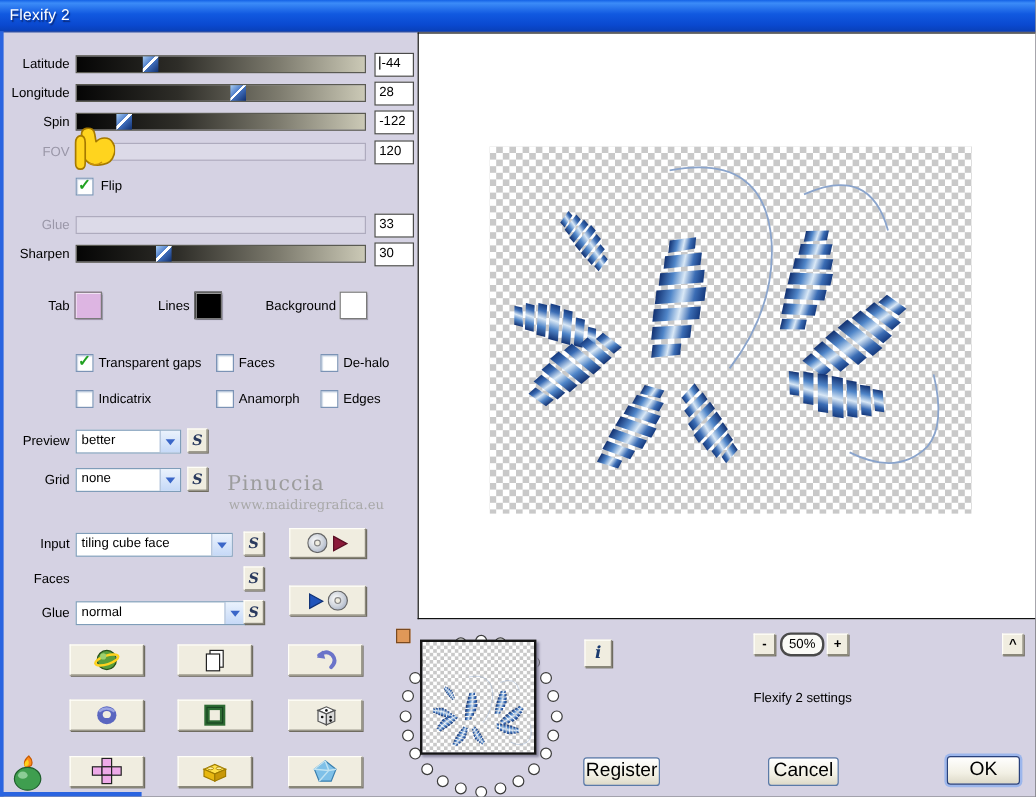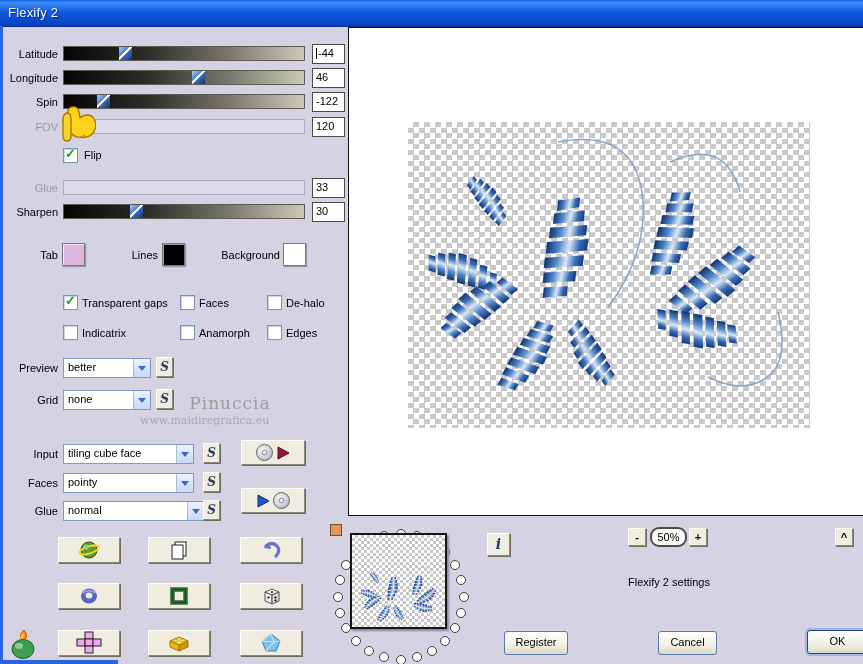--- a/index.html
+++ b/index.html
@@ -48,35 +48,35 @@
     border-top:5px solid #3a66c8;}
   
   .bge{background:#f0ede0;border:1px solid #8a877a;border-top-color:#fffef8;border-left-color:#fffef8;
     box-shadow:1px 1px 0 #6f6c60;}
   .sbtn{position:absolute;width:17px;height:20px;text-align:center;line-height:19px;
     font-family:"DejaVu Serif",serif;font-style:italic;font-weight:bold;font-size:12px;color:#2a3a5e;box-sizing:border-box;}
   .gridbtn{position:absolute;width:62px;height:26px;display:flex;align-items:center;justify-content:center;box-sizing:border-box;}
   .cdbtn{position:absolute;width:64px;height:25px;display:flex;align-items:center;justify-content:center;gap:3px;box-sizing:border-box;}
   
   .xpbtn{position:absolute;height:22px;border:1px solid #5a7aa8;border-radius:3px;
-    background:linear-gradient(#ffffff,#f2f0e4 60%,#ddd9c8);text-align:center;line-height:21px;font-size:11px;margin-left:18px;}
+    background:linear-gradient(#ffffff,#f2f0e4 60%,#ddd9c8);text-align:center;line-height:21px;font-size:16px;}
   .xpbtn.focus{border:1px solid #29427c;box-shadow:0 0 0 2px #9cb6ec;}
   .smallbtn{position:absolute;width:18px;height:18px;text-align:center;line-height:16px;
     font-weight:bold;box-sizing:border-box;}
   .zoombox{position:absolute;width:37px;height:20px;border:2px solid #4a4a4a;border-radius:9px;
     background:#fbfbf7;text-align:center;line-height:17px;box-sizing:border-box;}
   
   .dot{position:absolute;width:8px;height:8px;border-radius:50%;background:#fff;border:1.5px solid #3c3c3c;}
   .thumbnail{position:absolute;left:350px;top:533px;width:93px;height:92px;border:2px solid #151515;
     background:conic-gradient(#c9c9c9 0 25%,#fff 0 50%,#c9c9c9 0 75%,#fff 0);background-size:6px 6px;
     box-shadow:2px 2px 2px #8a87a0;z-index:5;}
   .minisq{position:absolute;left:330px;top:524px;width:10px;height:10px;background:#e09858;border:1px solid #7a4a20;}
   .watermark1{position:absolute;left:150px;top:393px;width:160px;text-align:center;
     font-family:"DejaVu Serif",serif;font-size:17px;color:#9c9c9c;letter-spacing:1px;}
-  .watermark2{position:absolute;left:140px;top:414px;width:180px;text-align:left;
+  .watermark2{position:absolute;left:140px;top:414px;width:180px;text-align:right;
     font-family:"DejaVu Serif",serif;font-size:11px;color:#a8a8a8;}
   .stext{position:absolute;left:628px;top:576px;}
   .handcur{position:absolute;left:58px;top:96px;z-index:60;}
   .logo{position:absolute;left:7px;top:627px;}
   .ibtn{position:absolute;left:487px;top:533px;width:23px;height:23px;text-align:center;line-height:21px;
     font-family:"DejaVu Serif",serif;font-weight:bold;font-style:italic;font-size:14px;color:#1a3a6e;box-sizing:border-box;}
 </style>
 </head>
 <body>
 
@@ -142,21 +142,21 @@
   <span class="slabel" style="left:0;top:48px">Latitude</span>
   <div class="track" style="left:63px;top:46px">
     <div class="thumb" style="left:55px"></div>
   </div>
   <div class="vbox" style="left:312px;top:44px"><span class="caret"></span><span>-44</span></div>
 
   <span class="slabel" style="left:0;top:72px">Longitude</span>
   <div class="track" style="left:63px;top:70px">
     <div class="thumb" style="left:128px"></div>
   </div>
-  <div class="vbox" style="left:312px;top:68px">46</div>
+  <div class="vbox" style="left:312px;top:68px">28</div>
 
   <span class="slabel" style="left:0;top:96px">Spin</span>
   <div class="track" style="left:63px;top:94px">
     <div class="thumb" style="left:33px"></div>
   </div>
   <div class="vbox" style="left:312px;top:92px">-122</div>
 
   <span class="slabel dis" style="left:0;top:121px">FOV</span>
   <div class="track off" style="left:63px;top:119px"></div>
   <div class="vbox" style="left:312px;top:117px">120</div>
@@ -223,26 +223,20 @@
   <span class="slabel" style="left:0;top:448px">Input</span>
   <div class="combo" style="left:63px;top:444px;width:131px">
     <span class="combo-val">tiling cube face</span>
     <span class="combo-arrow">
         <i></i>
       </span>
   </div>
   <div class="sbtn bge" style="left:203px;top:443px">S</div>
 
   <span class="slabel" style="left:0;top:477px">Faces</span>
-  <div class="combo" style="left:63px;top:473px;width:131px">
-    <span class="combo-val">pointy</span>
-    <span class="combo-arrow">
-        <i></i>
-      </span>
-  </div>
   <div class="sbtn bge" style="left:203px;top:472px">S</div>
 
   <span class="slabel" style="left:0;top:505px">Glue</span>
   <div class="combo" style="left:63px;top:501px;width:142px">
     <span class="combo-val">normal</span>
     <span class="combo-arrow">
         <i></i>
       </span>
   </div>
   <div class="sbtn bge" style="left:203px;top:500px">S</div>

